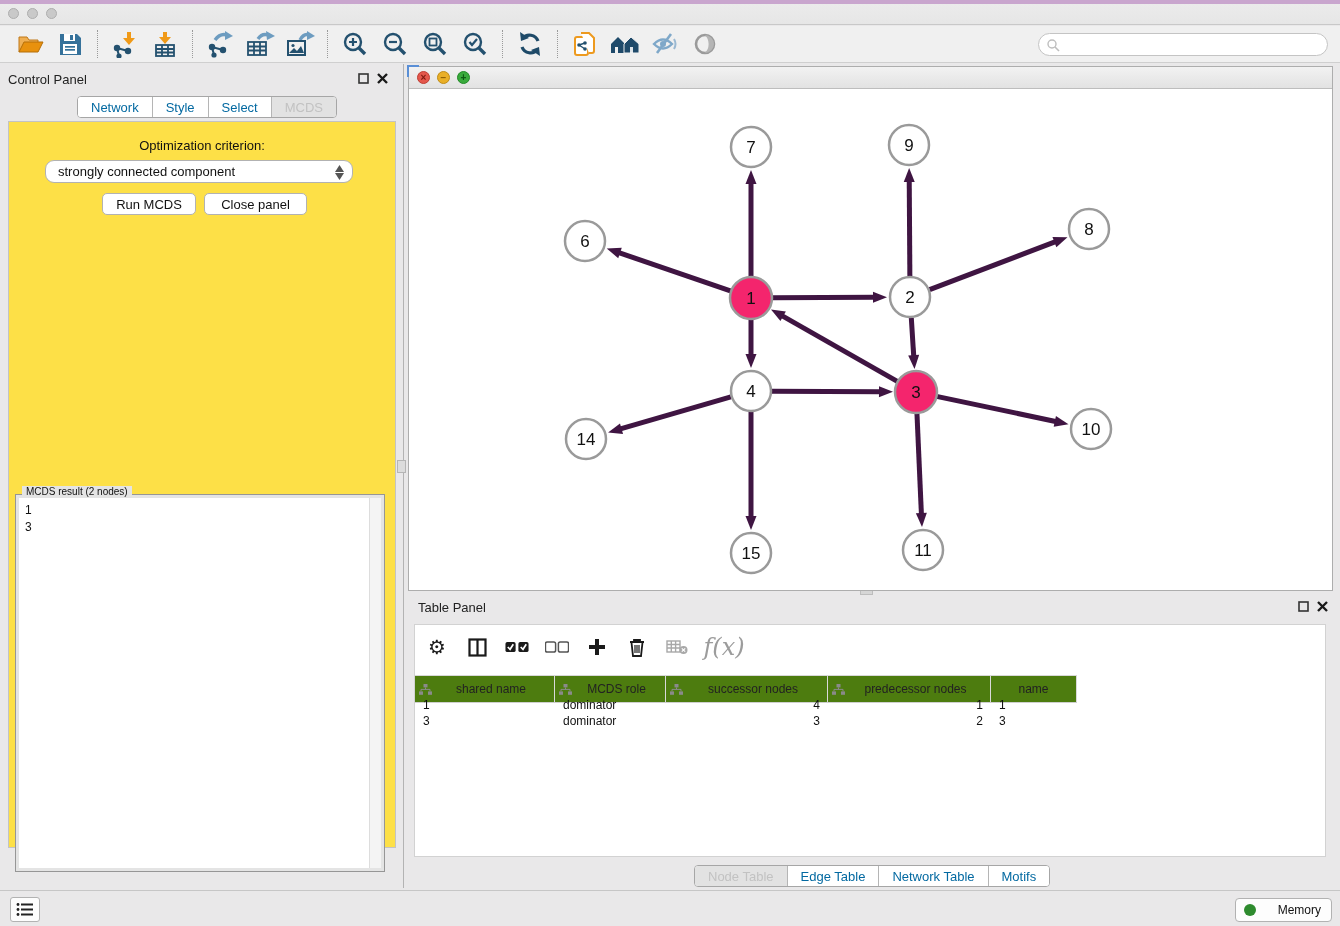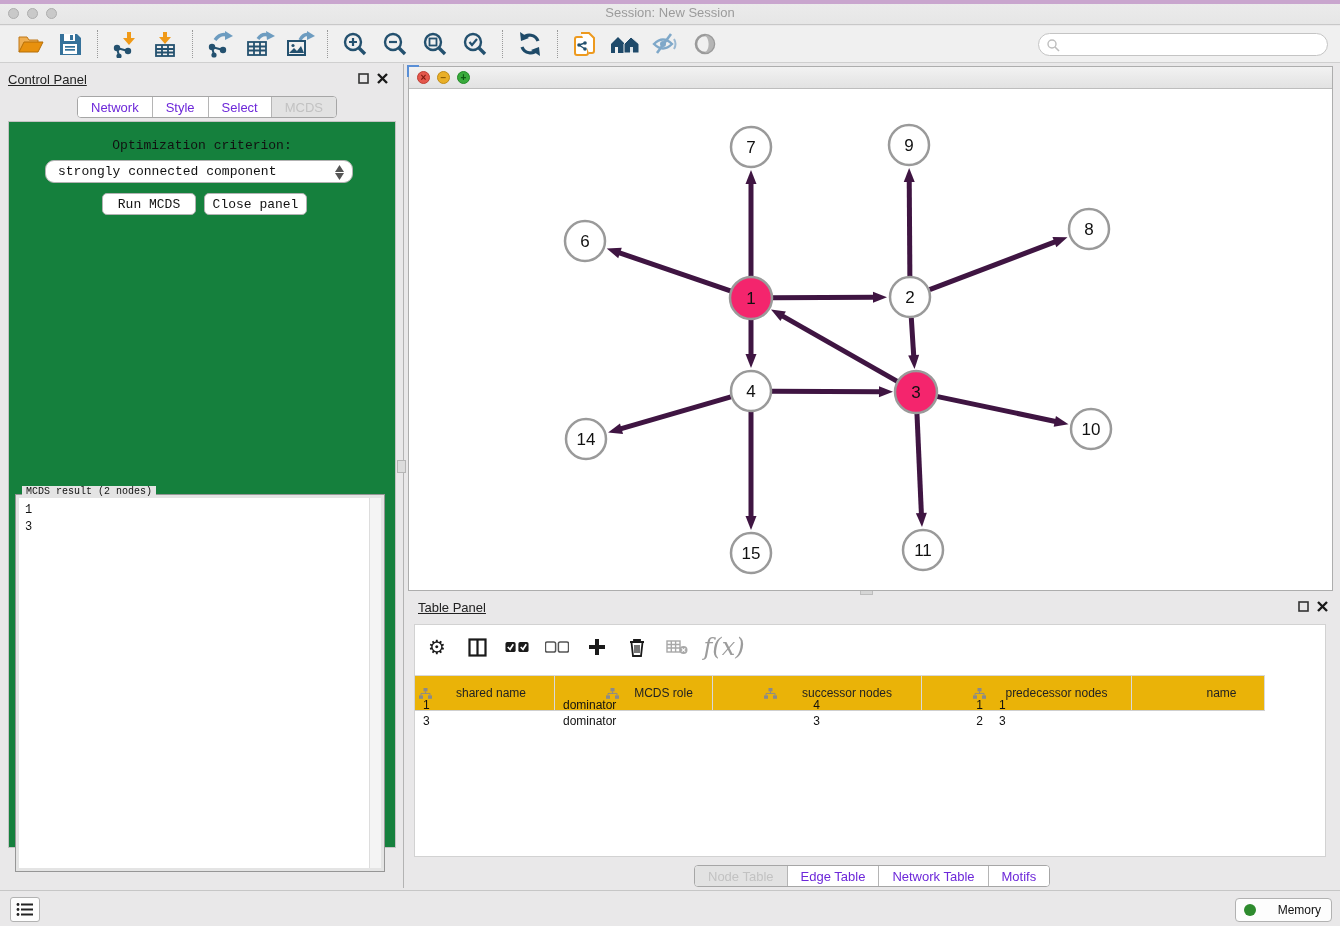--- a/index.html
+++ b/index.html
@@ -21,34 +21,34 @@
   .tb-sep { width:1px; height:28px; border-left:1px dotted #9a9a9a; margin:0 7px; }
   .search-wrap { position:absolute; right:12px; top:7px; width:290px; height:23px; background:#fff;
     border:1px solid #c4c4c4; border-radius:12px; display:flex; align-items:center; padding-left:7px; }
   .search-wrap svg { opacity:.55; }
 
   
   .vsplit { position:absolute; left:403px; top:64px; width:1px; height:824px; background:#b3b3b3; }
   .vsplit-handle { position:absolute; left:397px; top:460px; width:9px; height:13px; background:#dcdcdc; border:1px solid #b5b5b5; }
   .hsplit-handle { position:absolute; left:860px; top:587px; width:13px; height:8px; background:#d6d6d6; border:1px solid #bdbdbd; }
 
-  .panel-header { position:absolute; font-size:13px; color:#222;text-decoration:underline; }
+  .panel-header { position:absolute; font-size:13px; color:#222; }
   .ph-icons { position:absolute; display:flex; gap:8px; align-items:center; }
 
   
   .cp-title { left:8px; top:72px; }
   .cp-icons { left:358px; top:73px; }
   .seg-tabs { position:absolute; display:flex; height:22px; border:1px solid #a6a6a6; border-radius:4px; overflow:hidden; background:#fff; }
   .cp-tabs { left:77px; top:96px; }
-  .seg { font-size:13px; color:#6d28d9; background:#fff; border-right:1px solid #b5b5b5; padding:0 13px;
+  .seg { font-size:13px; color:#0369a1; background:#fff; border-right:1px solid #b5b5b5; padding:0 13px;
     display:flex; align-items:center; justify-content:center; }
   .seg:last-child { border-right:none; }
   .seg.disabled-sel { background:#e2e2e2; color:#c2c2c2; }
 
-  .mcds-box { position:absolute; left:8px; top:121px; width:388px; height:727px; background:#15803d; border:1px solid #c3c3c3;font-family:Liberation Mono, monospace; }
+  .mcds-box { position:absolute; left:8px; top:121px; width:388px; height:727px; background:#fde047; border:1px solid #c3c3c3; }
   .opt-label { position:absolute; left:0; top:16px; width:100%; text-align:center; font-size:13px; color:#111; }
   .opt-select { position:absolute; left:36px; top:38px; width:308px; height:23px; background:#fff;
     border:1px solid #b2b2b2; border-radius:9px; font-size:13px; color:#111;
     display:flex; align-items:center; padding-left:12px; }
   .opt-stepper { position:absolute; right:7px; top:2px; width:11px; height:18px; display:flex; flex-direction:column;
     align-items:center; justify-content:center; gap:1px; }
   .opt-stepper svg { display:block; }
   .btn { background:#fff; border:1px solid #b2b2b2; border-radius:5px; font-size:13px; color:#111;
     display:flex; align-items:center; justify-content:center; position:absolute; height:22px; }
   .btn-run { left:85px; top:71px; width:94px;margin-left:8px; }
@@ -75,22 +75,22 @@
 
   
   .tp-title { left:418px; top:600px; }
   .tp-icons { left:1298px; top:601px; }
   .table-box { position:absolute; left:414px; top:624px; width:912px; height:233px; background:#fff; border:1px solid #d2d2d2; }
   .tbl-toolbar { position:absolute; left:0; top:0; width:100%; height:44px; background:#fff;
     display:flex; align-items:center; padding-left:10px; gap:16px; }
   .tbl-tool { display:flex; align-items:center; justify-content:center; width:24px; height:24px; }
   .gear-glyph { font-size:20px; color:#1a1a1a; font-family:"DejaVu Sans",sans-serif; }
   .fx { font-family:"DejaVu Serif","Liberation Serif",serif; font-style:italic; font-size:24px; color:#9c9c9c; }
-  .tbl-header { position:absolute; left:0; top:50px; height:36px; display:flex; background:#eab308;
-    border-top:1px solid #d8d8d8; border-bottom:1px solid #cfcfcf;gap:47px; }
+  .tbl-header { position:absolute; left:0; top:50px; height:28px; display:flex; background:#4d7c0f;
+    border-top:1px solid #d8d8d8; border-bottom:1px solid #cfcfcf; }
   .th { display:flex; align-items:center; font-size:12px; color:#222; border-right:1px solid #d9d9d9; padding:0 4px; }
   .th .lbl { flex:1; text-align:center; }
   .tbl-row { position:absolute; display:flex; height:16px; font-size:12px; color:#111; }
   .td { display:flex; align-items:center; padding:0 8px; }
   .ra { justify-content:flex-end; }
   .tab-strip-bg { position:absolute; left:408px; top:857px; width:925px; height:31px; background:#e9e8e9; }
   .tbl-tabs { left:694px; top:865px; }
 
   
   .statusbar { position:absolute; left:0; top:890px; width:1340px; height:36px; background:#e9e8e9; border-top:1px solid #c6c6c6; }
@@ -101,21 +101,20 @@
   .mem-dot { width:12px; height:12px; border-radius:50%; background:#2e8b2e; }
 </style>
 </head>
 <body>
 
 <div class="titlebar">
   <div class="accent"></div>
   <div class="tl-dot" style="left:8px"></div>
   <div class="tl-dot" style="left:27px"></div>
   <div class="tl-dot" style="left:46px"></div>
-  <div class="win-title">Session: New Session</div>
 </div>
 
 <div class="toolbar">
   <div class="tb-btn">
     <svg width="27" height="25" viewBox="0 0 27 25">
       <path d="M2 20 L2 5 L10 5 L12 8 L21 8 L21 11" fill="#EFAF53" stroke="#C07818" stroke-width="1"></path>
       <path d="M2 20 L7 10 L26 10 L21 20 Z" fill="#E8910E" stroke="#B56F08" stroke-width="1"></path>
     </svg>
   </div>
   <div class="tb-btn">

